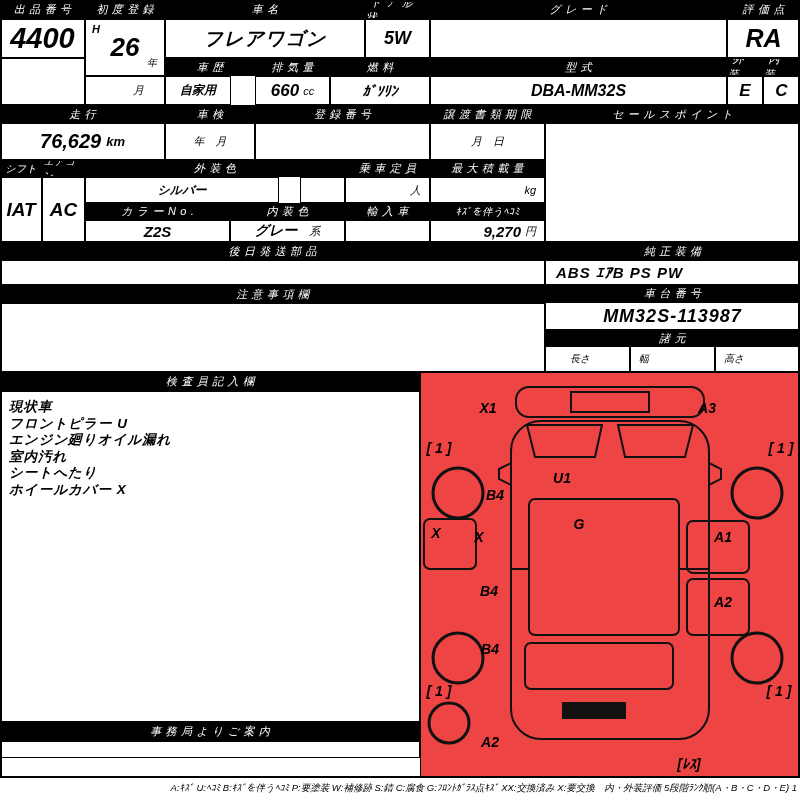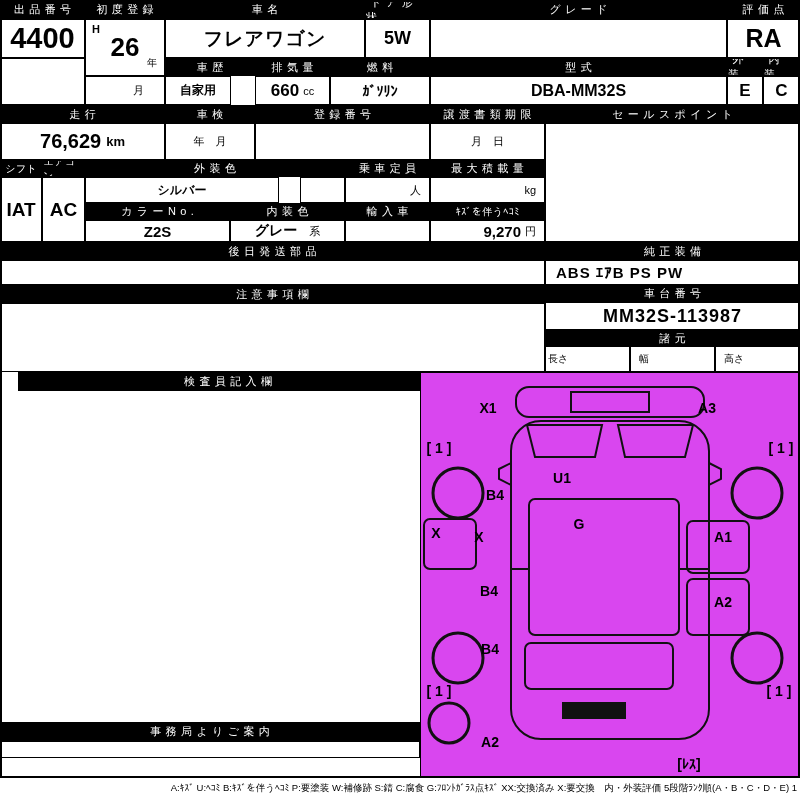--- a/index.html
+++ b/index.html
@@ -1,31 +1,31 @@
 <!DOCTYPE html>
 <html><head>
 <meta charset="utf-8">
 <style>
   * { margin:0; padding:0; box-sizing:border-box; }
   html,body { width:800px; height:800px; background:#fff; color:#000;
     font-family:"Liberation Sans","DejaVu Sans",sans-serif; }
-  #sheet { position:relative; width:800px; height:800px; background:#fff; }
+  #sheet { position:relative; width:800px; height:800px; background:#fff;font-style:italic; }
   .cell { position:absolute; border:1px solid #000; background:#fff;
     display:flex; align-items:center; justify-content:center; overflow:hidden; }
   .hdr { background:#000; color:#fff; font-size:11px; letter-spacing:0.4em; text-indent:0.4em; }
   .hdr.tight { letter-spacing:0.05em; text-indent:0.05em; font-size:10px; }
   .val { font-weight:bold; }
   .leftal { justify-content:flex-start; }
   .rightal { justify-content:flex-end; }
   .unit { font-weight:normal; font-size:11px; margin-left:4px; }
   .rel { position:relative; }
   .notes-box { display:block; padding:7px 8px; }
   .note-line { font-size:13.5px; font-weight:bold; line-height:16.5px; letter-spacing:1px; }
   #diagram { position:absolute; left:420px; top:372px; width:380px; height:405px;
-    border:1px solid #000; background:#d946ef; overflow:hidden; }
+    border:1px solid #000; background:#ef4444; overflow:hidden; }
   .diag-label { position:absolute; transform:translate(-50%,-50%); font-weight:bold;
     font-size:14px; white-space:nowrap; }
   #legend { position:absolute; left:3px; top:782px; width:794px; font-size:9.5px;
     white-space:nowrap; overflow:hidden;text-align:right; }
   .frame { position:absolute; left:0; top:0; width:800px; height:778px;
     border:2px solid #000; pointer-events:none; background:transparent; }
 </style>
 </head>
 <body>
 
@@ -116,25 +116,33 @@
   <div class="cell hdr" style="left:545px;top:242px;width:255px;height:18px">純正装備</div>
   <div class="cell" style="left:0;top:260px;width:545px;height:25px"></div>
   <div class="cell val leftal" style="left:545px;top:260px;width:255px;height:25px;font-size:15px;padding-left:10px;letter-spacing:1px">ABS ｴｱB PS PW</div>
 
   <div class="cell hdr" style="left:0;top:285px;width:545px;height:18px">注意事項欄</div>
   <div class="cell" style="left:0;top:303px;width:545px;height:69px"></div>
 
   <div class="cell hdr" style="left:545px;top:285px;width:255px;height:17px">車台番号</div>
   <div class="cell val" style="left:545px;top:302px;width:255px;height:28px;font-size:18px;letter-spacing:1px">MM32S-113987</div>
   <div class="cell hdr" style="left:545px;top:330px;width:255px;height:16px">諸元</div>
-  <div class="cell leftal" style="left:545px;top:346px;width:85px;height:26px;font-size:10px;padding-left:2px">長さ</div>
+  <div class="cell leftal" style="left:545px;top:346px;width:85px;height:26px;font-size:10px;padding-left:24px">長さ</div>
   <div class="cell leftal" style="left:630px;top:346px;width:85px;height:26px;font-size:10px;padding-left:8px">幅</div>
   <div class="cell leftal" style="left:715px;top:346px;width:85px;height:26px;font-size:10px;padding-left:8px">高さ</div>
 
-  <div class="cell hdr" style="left:18px;top:372px;width:420px;height:19px">検査員記入欄</div>
+  <div class="cell hdr" style="left:0;top:372px;width:420px;height:19px">検査員記入欄</div>
+  <div class="cell notes-box" style="left:0;top:391px;width:420px;height:331px">
+    <div class="note-line">現状車</div>
+    <div class="note-line">フロントピラー U</div>
+    <div class="note-line">エンジン廻りオイル漏れ</div>
+    <div class="note-line">室内汚れ</div>
+    <div class="note-line">シートへたり</div>
+    <div class="note-line">ホイールカバー X</div>
+  </div>
   <div class="cell hdr" style="left:0;top:722px;width:420px;height:19px">事務局よりご案内</div>
   <div class="cell" style="left:0;top:741px;width:420px;height:17px"></div>
 
   <div id="diagram">
     <svg width="380" height="405" viewBox="0 0 380 405">
       <g fill="none" stroke="#111" stroke-width="2">
         <rect x="95" y="14" width="188" height="30" rx="13"></rect>
         <rect x="150" y="19" width="78" height="20"></rect>
         <polygon points="106,52 181,52 174,84 114,84"></polygon>
         <polygon points="197,52 272,52 264,84 204,84"></polygon>

